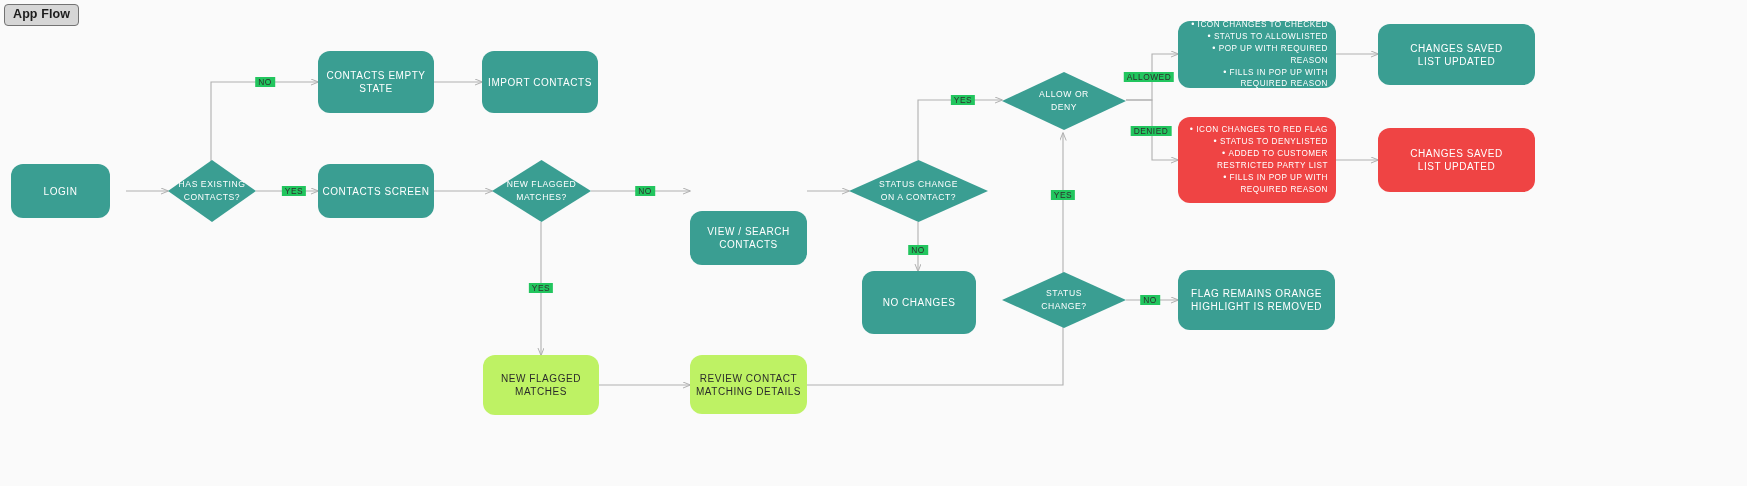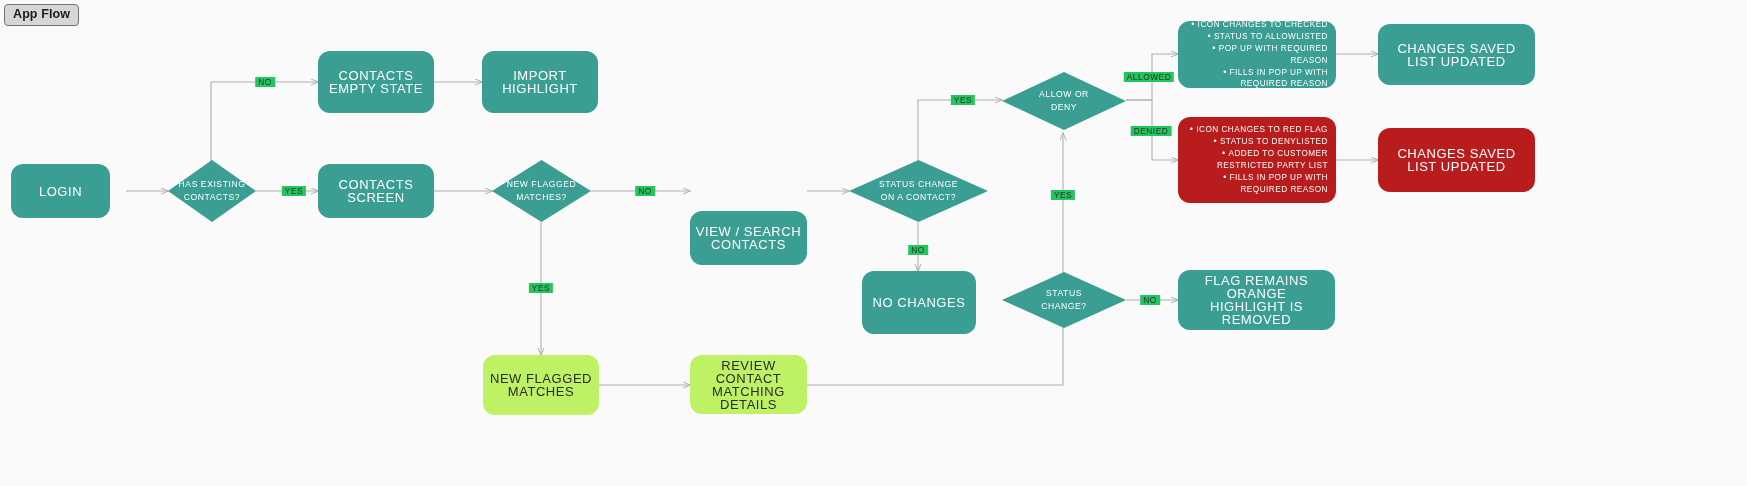--- a/index.html
+++ b/index.html
@@ -25,26 +25,26 @@
   }
 
   .node{position:absolute;box-sizing:border-box;}
 
   .boxnode{
     border-radius:12px;
     display:flex;align-items:center;justify-content:center;
     text-align:center;
   }
   .boxnode .lbl{
-    font-size:13px;letter-spacing:.55px;line-height:13px;
+    font-size:10px;letter-spacing:.55px;line-height:13px;
     white-space:pre-line;
   }
 
   .teal{background:#3a9e92;color:#ffffff;}
-  .orange{background:#b91c1c;color:#ffffff;}
+  .orange{background:#ef4444;color:#ffffff;}
   .peach{background:#bef264;color:#2b2b2b;}
 
   
   .diamond{position:absolute;}
   .diamond .shape{
     position:absolute;left:0;top:0;width:100%;height:100%;
     background:#3a9e92;
     clip-path:polygon(50% 0,100% 50%,50% 100%,0 50%);
   }
   .diamond .lbl{
@@ -134,21 +134,21 @@
     <div class="shape"></div>
     <span class="lbl">HAS EXISTING
 CONTACTS?</span>
   </div>
 
   <div class="node boxnode teal" style="left:318px;top:51px;width:116px;height:62px;">
     <span class="lbl">CONTACTS EMPTY STATE</span>
   </div>
 
   <div class="node boxnode teal" style="left:482px;top:51px;width:116px;height:62px;">
-    <span class="lbl">IMPORT HIGHLIGHT</span>
+    <span class="lbl">IMPORT CONTACTS</span>
   </div>
 
   <div class="node boxnode teal" style="left:318px;top:164px;width:116px;height:54px;">
     <span class="lbl">CONTACTS SCREEN</span>
   </div>
 
   <div class="node diamond" style="left:492px;top:160px;width:99px;height:62px;">
     <div class="shape"></div>
     <span class="lbl">NEW FLAGGED
 MATCHES?</span>

